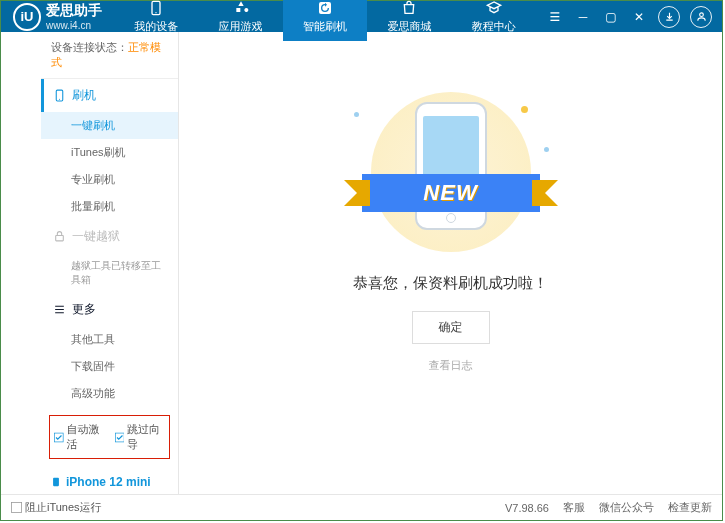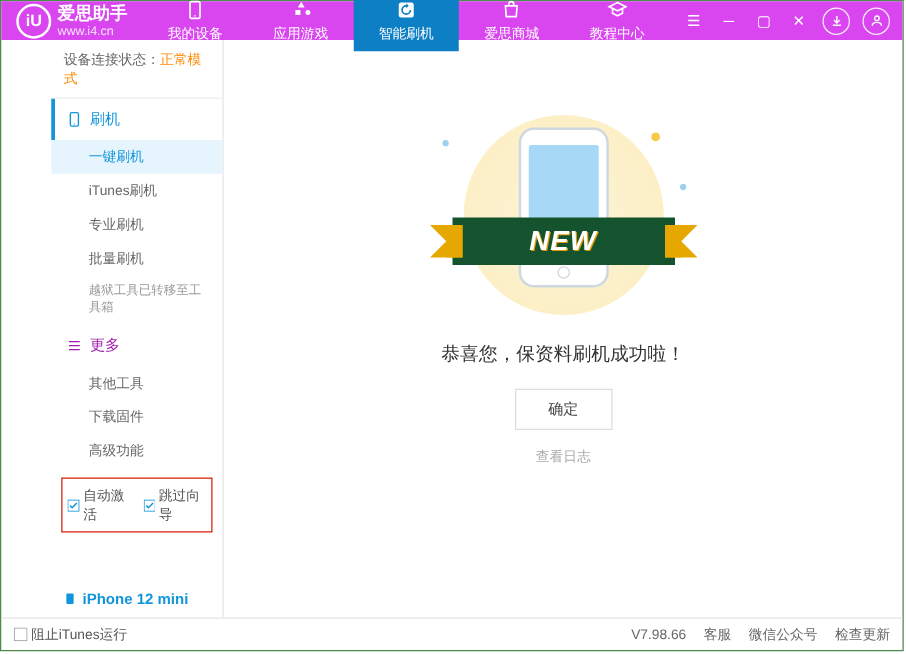--- a/index.html
+++ b/index.html
@@ -1,55 +1,55 @@
 <!DOCTYPE html>
 <html><head>
 <meta charset="utf-8">
 <style>
 * { margin: 0; padding: 0; box-sizing: border-box; font-family: "Microsoft YaHei", Arial, sans-serif; }
 body { width: 725px; height: 523px; background: #fff; font-size: 12px; overflow: hidden; }
 .app { width: 723px; height: 521px; border: 1px solid #4a8c4a; display: flex; flex-direction: column; }
-.titlebar { height: 31px; background: #d946ef; display: flex; align-items: center; color: #fff; }
+.titlebar { height: 31px; background: #0369a1; display: flex; align-items: center; color: #fff; }
 .logo-wrap { display: flex; align-items: center; padding: 0 12px; }
 .logo { width: 28px; height: 28px; border: 2px solid #fff; border-radius: 50%; display: flex; align-items: center; justify-content: center; font-weight: bold; font-size: 13px; color: #fff; }
 .brand { margin-left: 5px; }
 .brand-title { font-size: 14px; font-weight: bold; }
 .brand-url { font-size: 10px; opacity: .85; }
 .navs { display: flex; flex: 1; }
 .nav { flex: 1; height: 48px; display: flex; flex-direction: column; align-items: center; justify-content: center; cursor: pointer; }
 .nav.active { background: #0d7fc5; }
 .nav .ic { width: 18px; height: 16px; margin-bottom: 3px; fill: #fff; }
 .nav span { font-size: 11px; }
 .win-controls { display: flex; align-items: center; padding: 0 10px; gap: 10px; }
 .win-controls .wc { width: 18px; height: 18px; display: flex; align-items: center; justify-content: center; cursor: pointer; font-size: 12px; }
 .circ { width: 22px; height: 22px; border-radius: 50%; border: 1.5px solid rgba(255,255,255,.9); display: flex; align-items: center; justify-content: center; }
 .body { flex: 1; display: flex; overflow: hidden; padding-left: 40px; }
 .sidebar { width: 138px; border-right: 1px solid #e6e6e6; display: flex; flex-direction: column; }
 .conn { padding: 8px 10px; font-size: 11px; color: #666; border-bottom: 1px solid #eee; }
 .conn b { color: #ff8a00; font-weight: normal; }
-.secthdr { display: flex; align-items: center; padding: 8px 12px; font-size: 12px; color: #a21caf; cursor: pointer; gap: 6px; }
+.secthdr { display: flex; align-items: center; padding: 8px 12px; font-size: 12px; color: #0f172a; cursor: pointer; gap: 6px; }
 .secthdr.active { border-left: 3px solid #1296db; color: #1296db; padding-left: 9px; }
 .secthdr.dim { color: #bbb; }
 .sub { padding: 6px 12px 6px 30px; font-size: 11px; color: #666; cursor: pointer; }
 .sub.active { background: #e6f4fd; color: #1296db; }
 .sub.muted { color: #999; font-size: 10px; line-height: 1.4; }
 .redbox { margin: 8px; padding: 6px 4px; border: 1px solid #d81e06; display: flex; gap: 10px; }
 .chk { display: flex; align-items: center; gap: 3px; font-size: 11px; color: #555; cursor: pointer; }
 .chk svg { width: 11px; height: 11px; }
 .device { padding: 8px 10px; margin-top: auto; }
 .device-name { display: flex; align-items: center; gap: 5px; color: #1296db; font-size: 12px; font-weight: bold; }
 .device-name svg { width: 10px; height: 14px; fill: #1296db; }
 .main { flex: 1; display: flex; flex-direction: column; align-items: center; justify-content: flex-start; padding-top: 60px; }
 .illus { width: 210px; height: 160px; position: relative; }
 .circle-bg { width: 160px; height: 160px; border-radius: 50%; background: radial-gradient(circle,#fdf3d6 0%,#fceec0 100%); position: absolute; left: 25px; top: 0; }
 .phone { width: 72px; height: 128px; background: #fff; border: 2px solid #cfd8e0; border-radius: 12px; position: absolute; left: 69px; top: 10px; }
 .phone-inner { position: absolute; inset: 12px 6px 18px 6px; background: #a7d8f5; border-radius: 2px; }
 .phone-home { position: absolute; bottom: 5px; left: 50%; transform: translateX(-50%); width: 10px; height: 10px; border: 1.5px solid #cfd8e0; border-radius: 50%; }
 .ribbon { position: absolute; left: 0; right: 0; top: 82px; height: 38px; }
-.ribbon-main { position: absolute; left: 16px; right: 16px; top: 0; height: 38px; background: #14532d; display: flex; align-items: center; justify-content: center; }
+.ribbon-main { position: absolute; left: 16px; right: 16px; top: 0; height: 38px; background: #3b82f6; display: flex; align-items: center; justify-content: center; }
 .ribbon-main::before,.ribbon-main::after { content: ""; position: absolute; top: 6px; width: 0; height: 0; border: 13px solid #e6a800; }
 .ribbon-main::before { left: -18px; border-left-color: transparent; }
 .ribbon-main::after { right: -18px; border-right-color: transparent; }
 .ribbon-text { font-size: 22px; font-weight: 900; color: #fff; letter-spacing: 1px; font-style: italic; text-shadow: 1px 1px 0 #e09a00; }
 .msg { font-size: 15px; color: #333; margin-top: 22px; }
 .btn-ok { margin-top: 18px; padding: 7px 26px; border: 1px solid #ddd; background: #fff; font-size: 12px; color: #444; cursor: pointer; }
 .loglink { margin-top: 14px; font-size: 11px; color: #aaa; cursor: pointer; }
 .footer { height: 26px; border-top: 1px solid #e6e6e6; display: flex; align-items: center; padding: 0 10px; font-size: 11px; color: #666; }
 .footer .fr { margin-left: auto; display: flex; align-items: center; gap: 14px; }
 .footer .fr span { cursor: pointer; }
@@ -130,20 +130,27 @@
             <rect x="6" y="2" width="12" height="20" rx="2" fill="none" stroke="currentColor" stroke-width="2"></rect>
             <circle cx="12" cy="19" r="1" fill="currentColor"></circle>
           </svg>
         <span>刷机</span>
       </div>
       <div class="sub active">一键刷机</div>
       <div class="sub">iTunes刷机</div>
       <div class="sub">专业刷机</div>
       <div class="sub">批量刷机</div>
 
+      <div class="secthdr dim">
+        <svg class="sic" viewBox="0 0 24 24">
+            <rect x="5" y="10" width="14" height="10" rx="1" fill="none" stroke="currentColor" stroke-width="2"></rect>
+            <path d="M8 10V7a4 4 0 018 0v3" fill="none" stroke="currentColor" stroke-width="2"></path>
+          </svg>
+        <span>一键越狱</span>
+      </div>
       <div class="sub muted">越狱工具已转移至工具箱</div>
 
       <div class="secthdr">
         <svg class="sic" viewBox="0 0 24 24">
             <path d="M4 6h16M4 12h16M4 18h16" stroke="currentColor" stroke-width="2"></path>
           </svg>
         <span>更多</span>
       </div>
       <div class="sub">其他工具</div>
       <div class="sub">下载固件</div>

